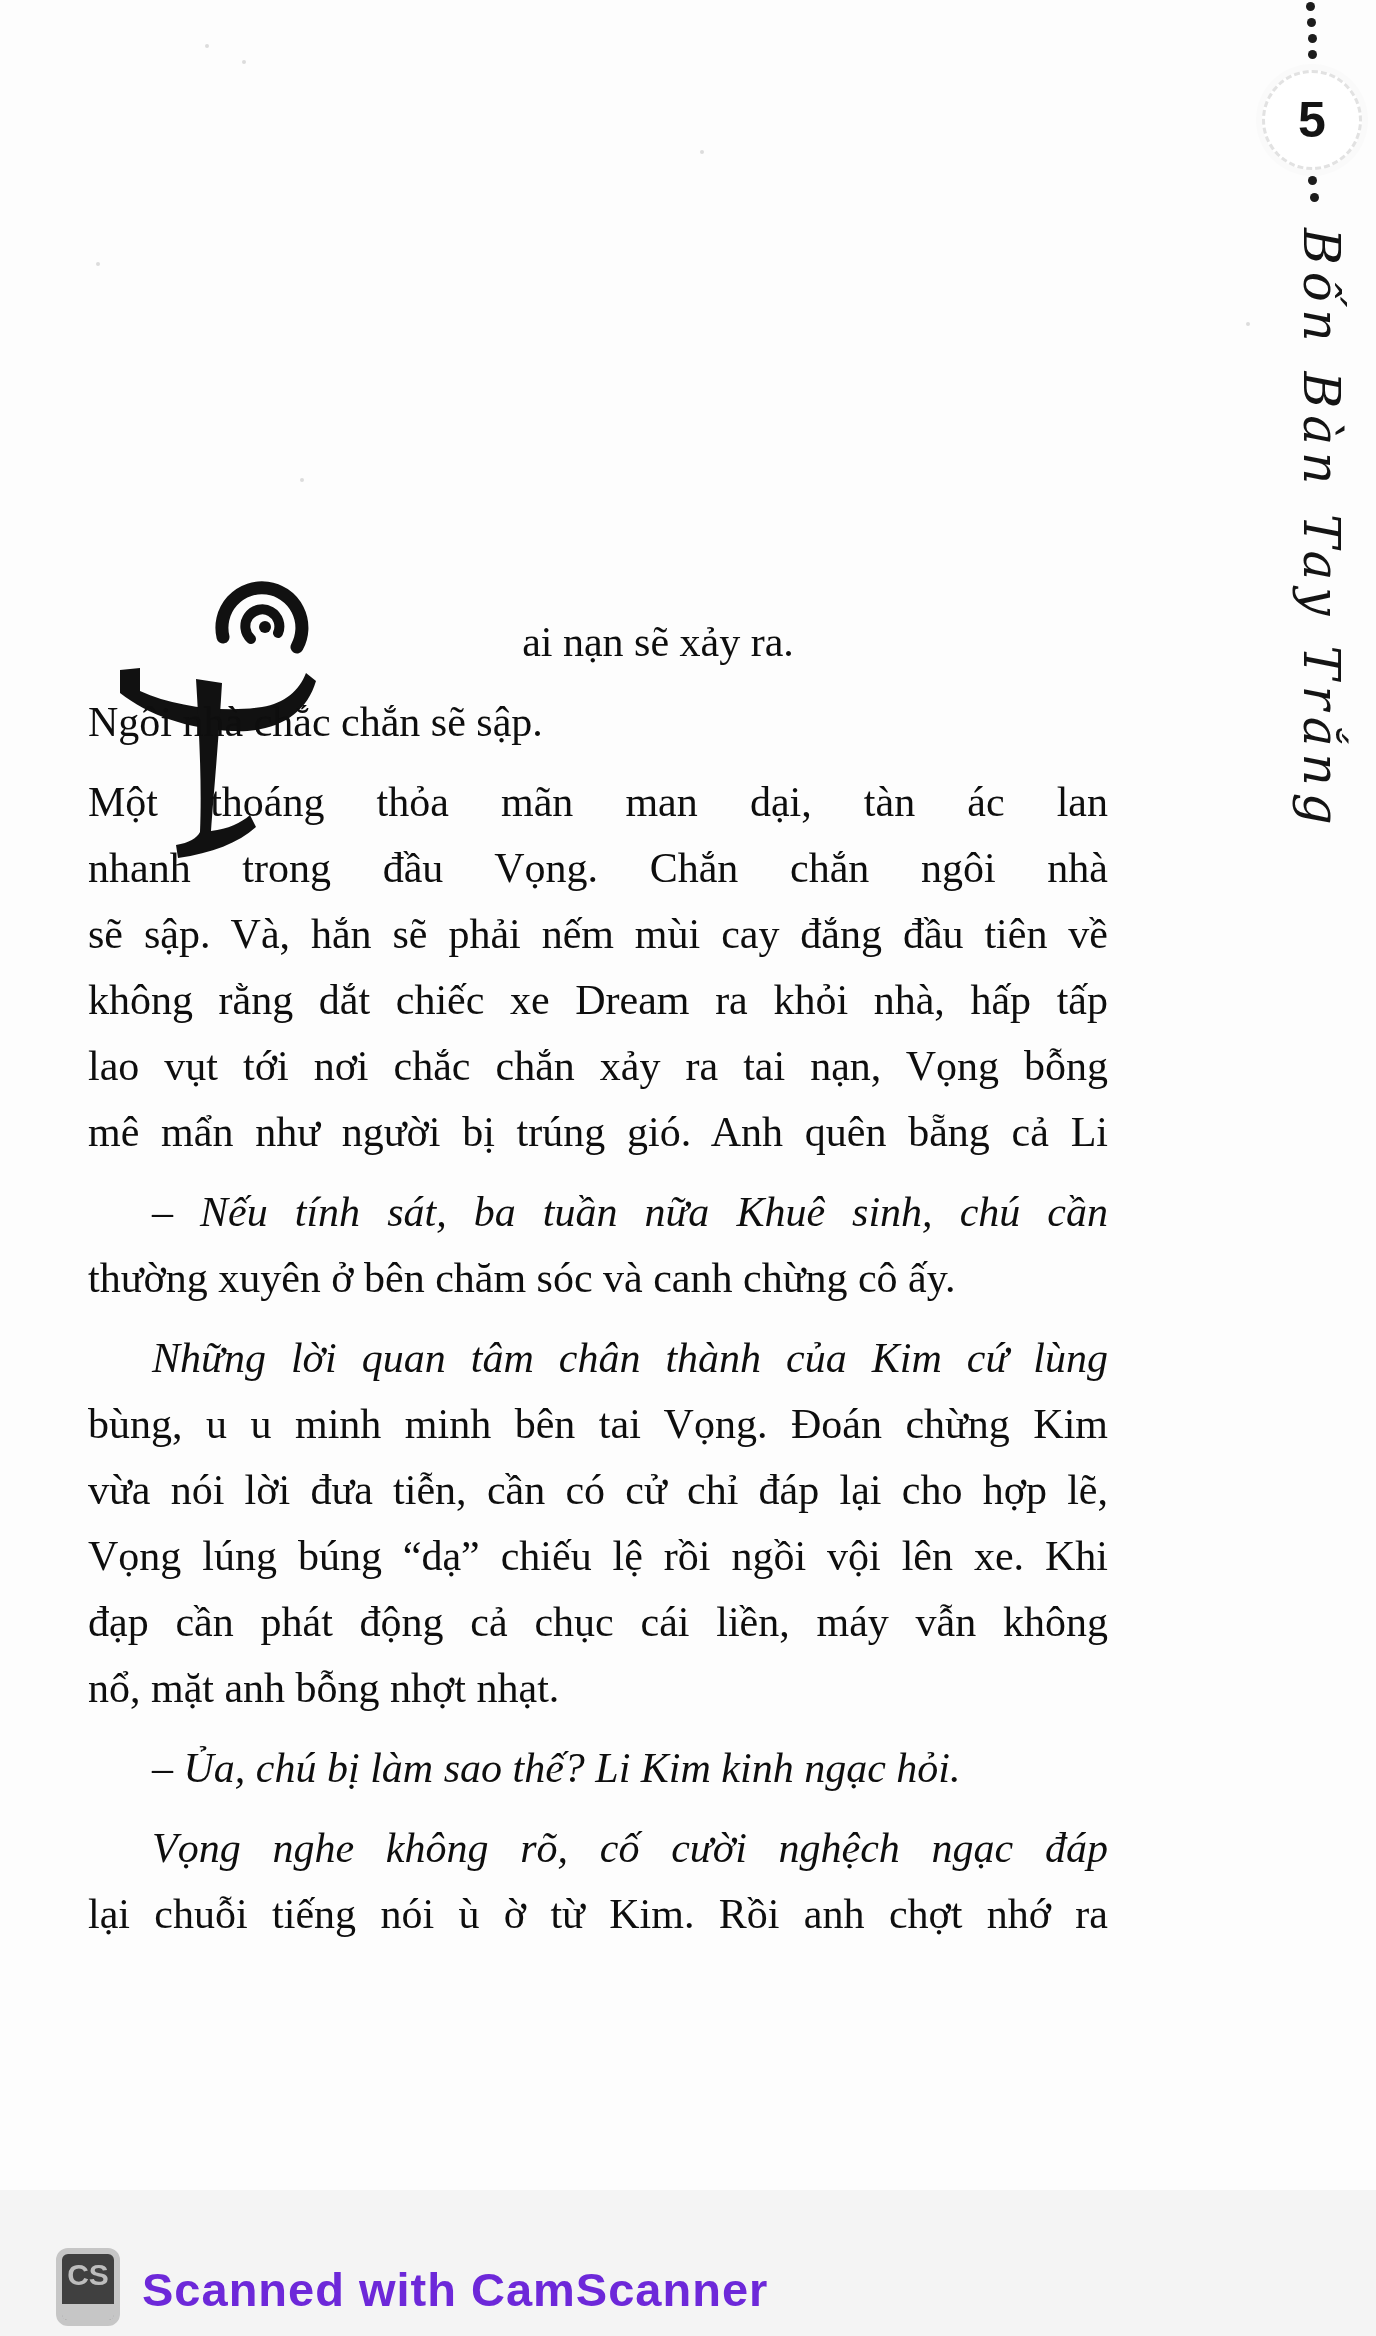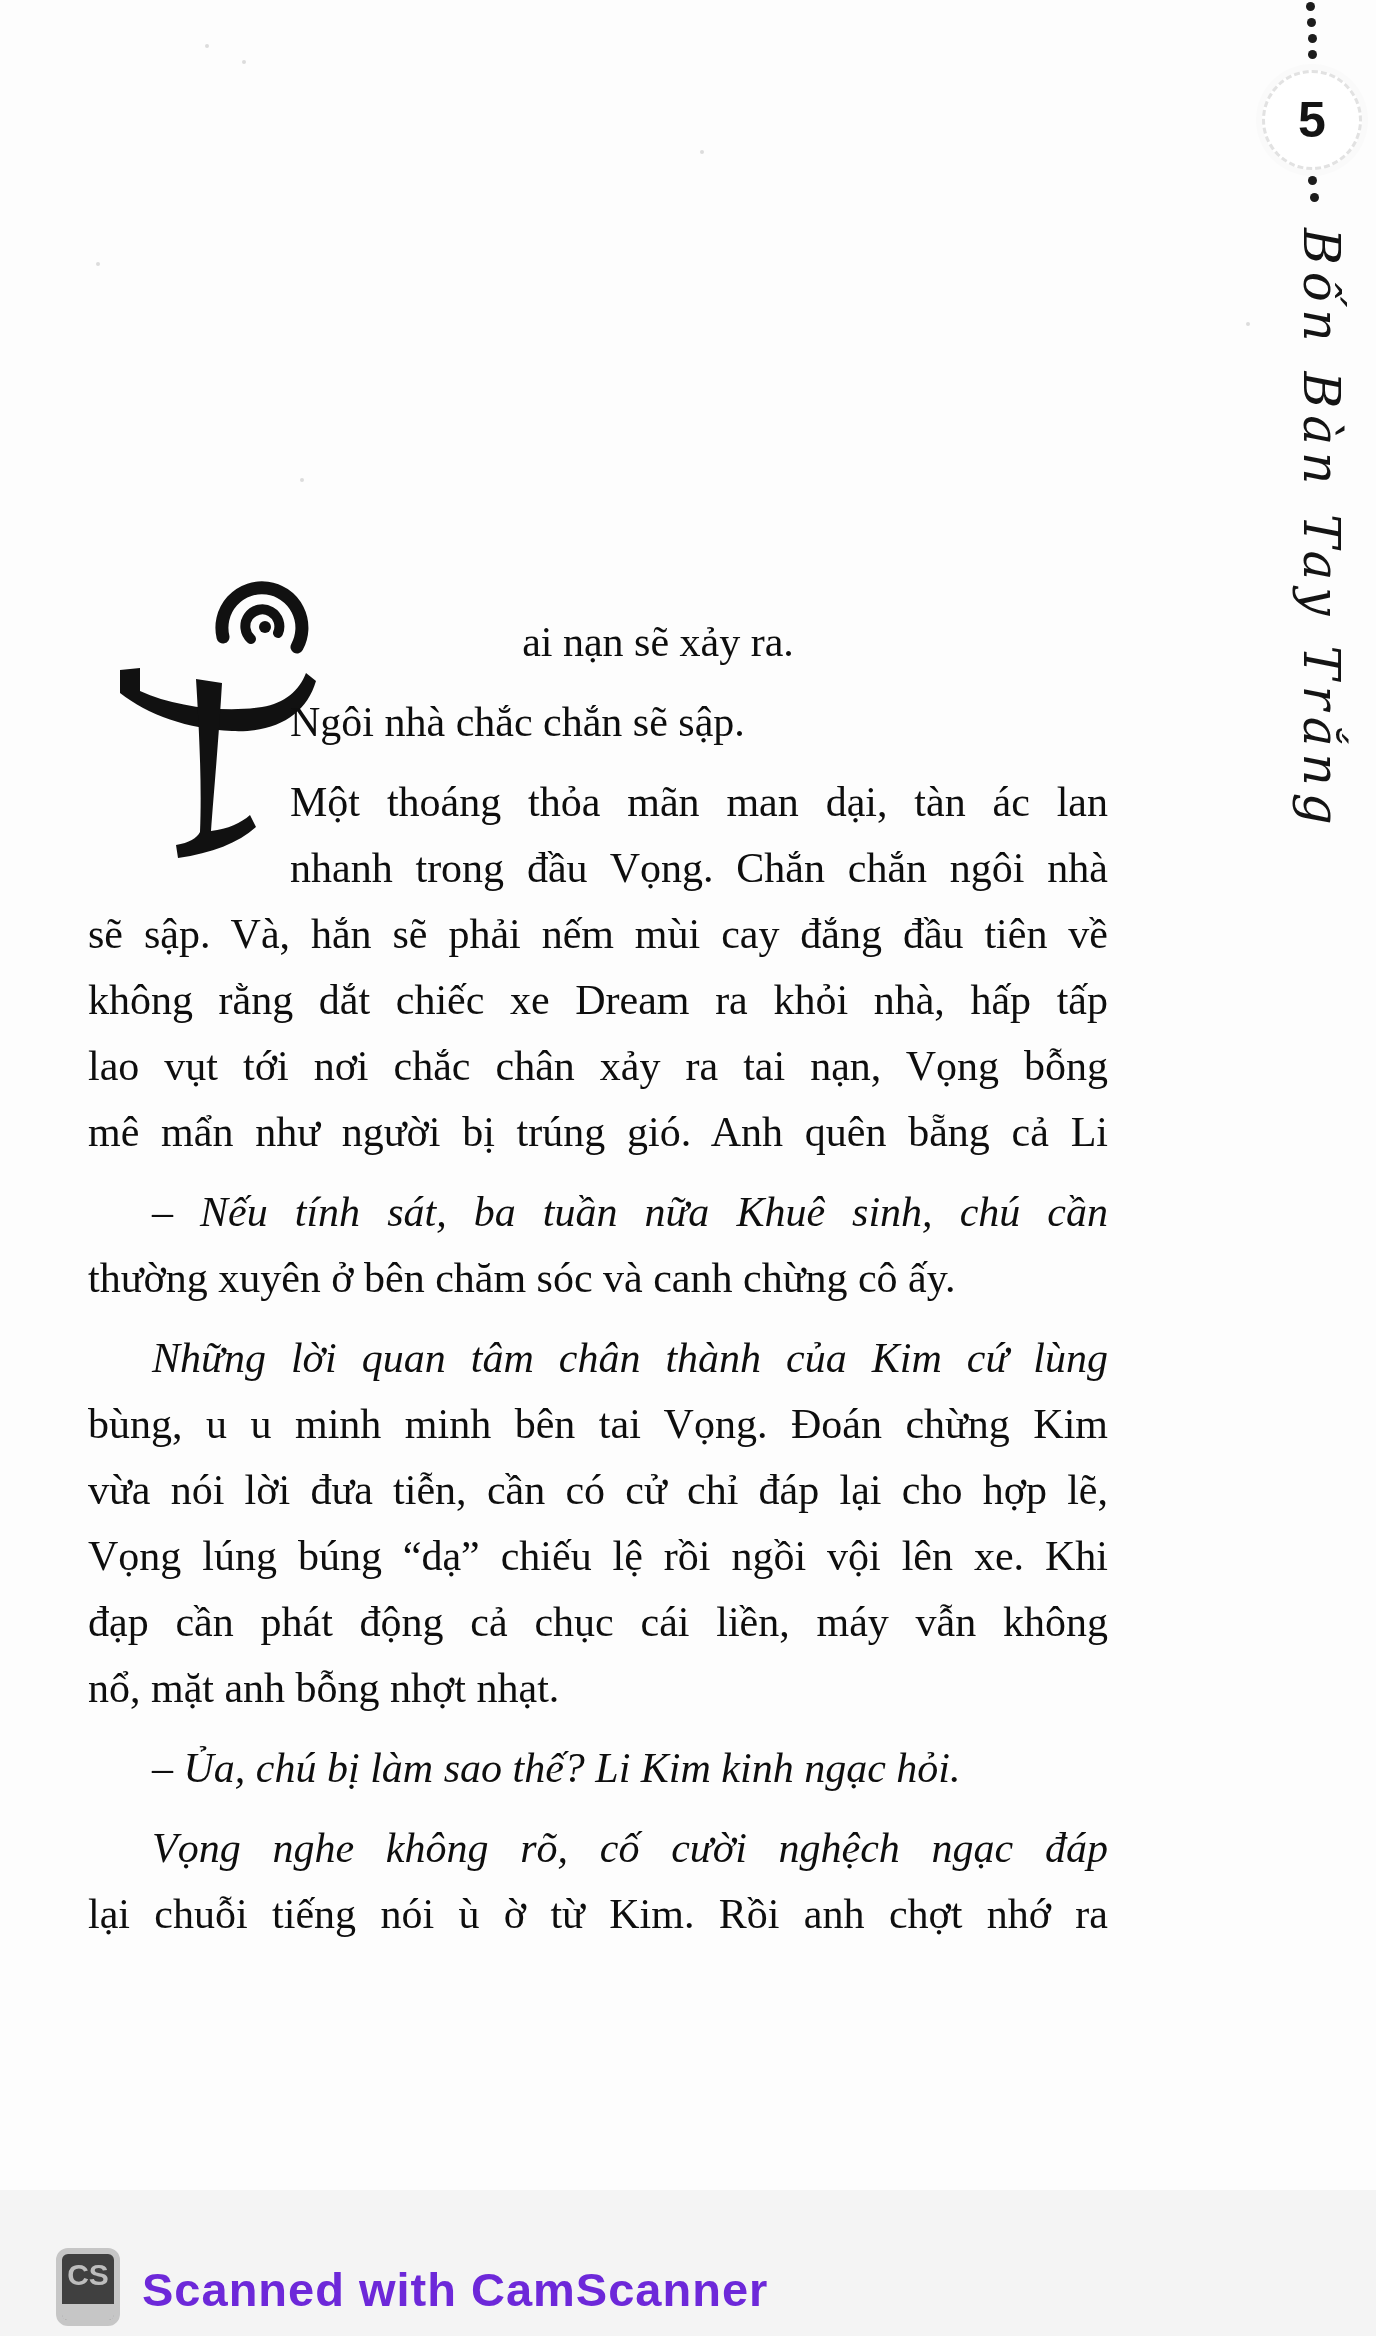--- a/index.html
+++ b/index.html
@@ -22,21 +22,21 @@
               transform-origin:top left;font-family:"DejaVu Serif",serif;font-style:italic;
               font-size:50px;letter-spacing:7px;color:#141414;white-space:nowrap;line-height:74px;}
 
   
   .dropcap{position:absolute;left:100px;top:575px;width:220px;height:300px;}
 
   
   .text-block{position:absolute;left:88px;top:609px;width:1020px;font-size:42px;}
   .line{height:66px;line-height:66px;text-align:left;}
   .line.just{text-align:justify;text-align-last:justify;}
-  .line.beside{margin-left:202px;}
+  .line.beside{}
   .line.beside:first-child{margin-left:120px;text-align:center;}
   .line.indent{text-indent:64px;font-style:italic;}
   .line.para{margin-top:14px;}
   .text-block .line:first-child{margin-top:0;}
 
   
   .footer{position:absolute;left:0;top:2190px;width:1376px;height:146px;background:#f4f4f4;}
   .cs-logo{position:absolute;left:56px;top:58px;width:64px;height:78px;box-sizing:border-box;
            border:6px solid #c6c6c6;border-radius:12px;background:#404040;}
   .cs-letters{position:absolute;left:0;right:0;top:4px;text-align:center;
@@ -87,21 +87,21 @@
     </svg>
   </div>
 
   <div class="text-block" id="lines">
       <div class="line beside para">ai nạn sẽ xảy ra.</div>
       <div class="line beside para">Ngôi nhà chắc chắn sẽ sập.</div>
       <div class="line beside just para">Một thoáng thỏa mãn man dại, tàn ác lan</div>
       <div class="line beside just">nhanh trong đầu Vọng. Chắn chắn ngôi nhà</div>
       <div class="line just">sẽ sập. Và, hắn sẽ phải nếm mùi cay đắng đầu tiên về</div>
       <div class="line just">không rằng dắt chiếc xe Dream ra khỏi nhà, hấp tấp</div>
-      <div class="line just">lao vụt tới nơi chắc chân xảy ra tai nạn, Vọng bỗng</div>
+      <div class="line just">lao vụt tới nơi chắc chắn xảy ra tai nạn, Vọng bỗng</div>
       <div class="line just">mê mẩn như người bị trúng gió. Anh quên bẵng cả Li</div>
       <div class="line indent just para">– Nếu tính sát, ba tuần nữa Khuê sinh, chú cần</div>
       <div class="line">thường xuyên ở bên chăm sóc và canh chừng cô ấy.</div>
       <div class="line indent just para">Những lời quan tâm chân thành của Kim cứ lùng</div>
       <div class="line just">bùng, u u minh minh bên tai Vọng. Đoán chừng Kim</div>
       <div class="line just">vừa nói lời đưa tiễn, cần có cử chỉ đáp lại cho hợp lẽ,</div>
       <div class="line just">Vọng lúng búng “dạ” chiếu lệ rồi ngồi vội lên xe. Khi</div>
       <div class="line just">đạp cần phát động cả chục cái liền, máy vẫn không</div>
       <div class="line">nổ, mặt anh bỗng nhợt nhạt.</div>
       <div class="line indent para">– Ủa, chú bị làm sao thế? Li Kim kinh ngạc hỏi.</div>

